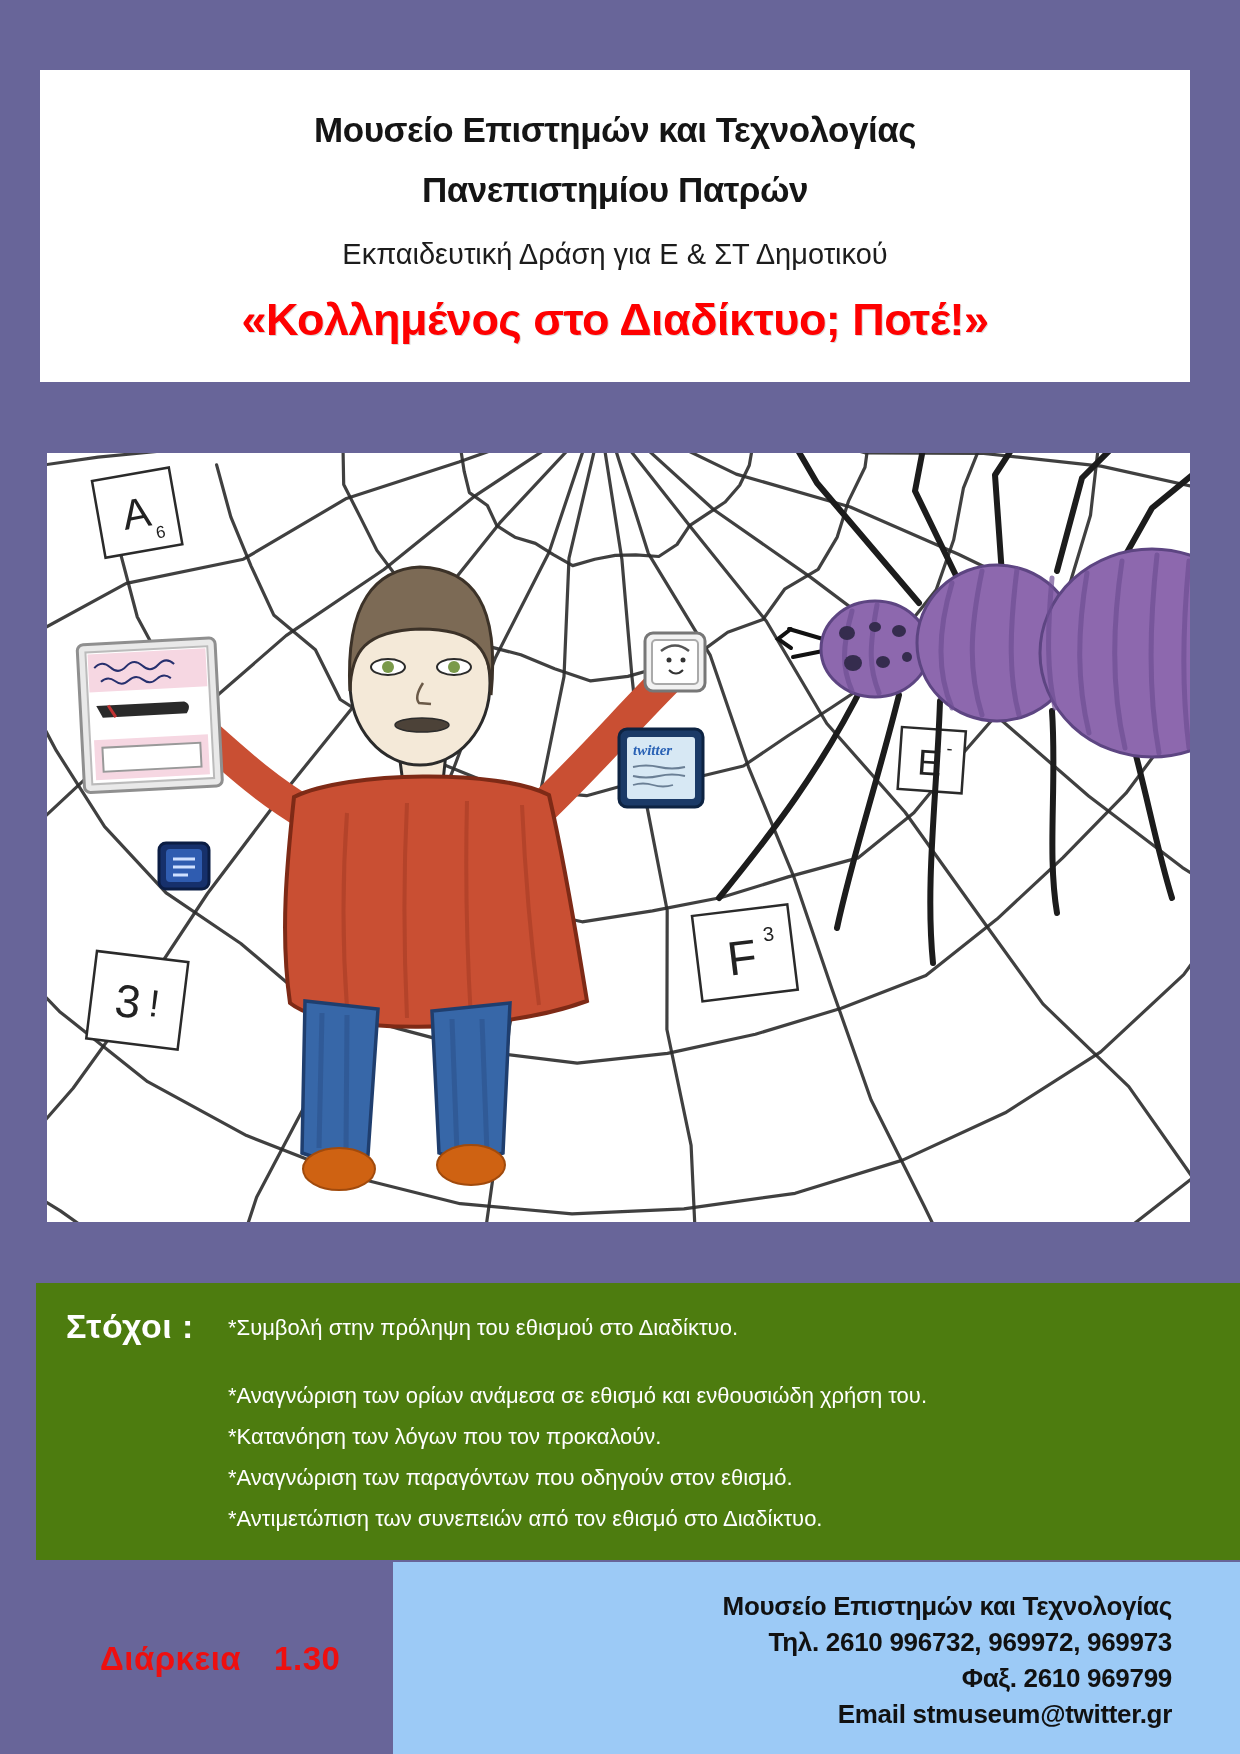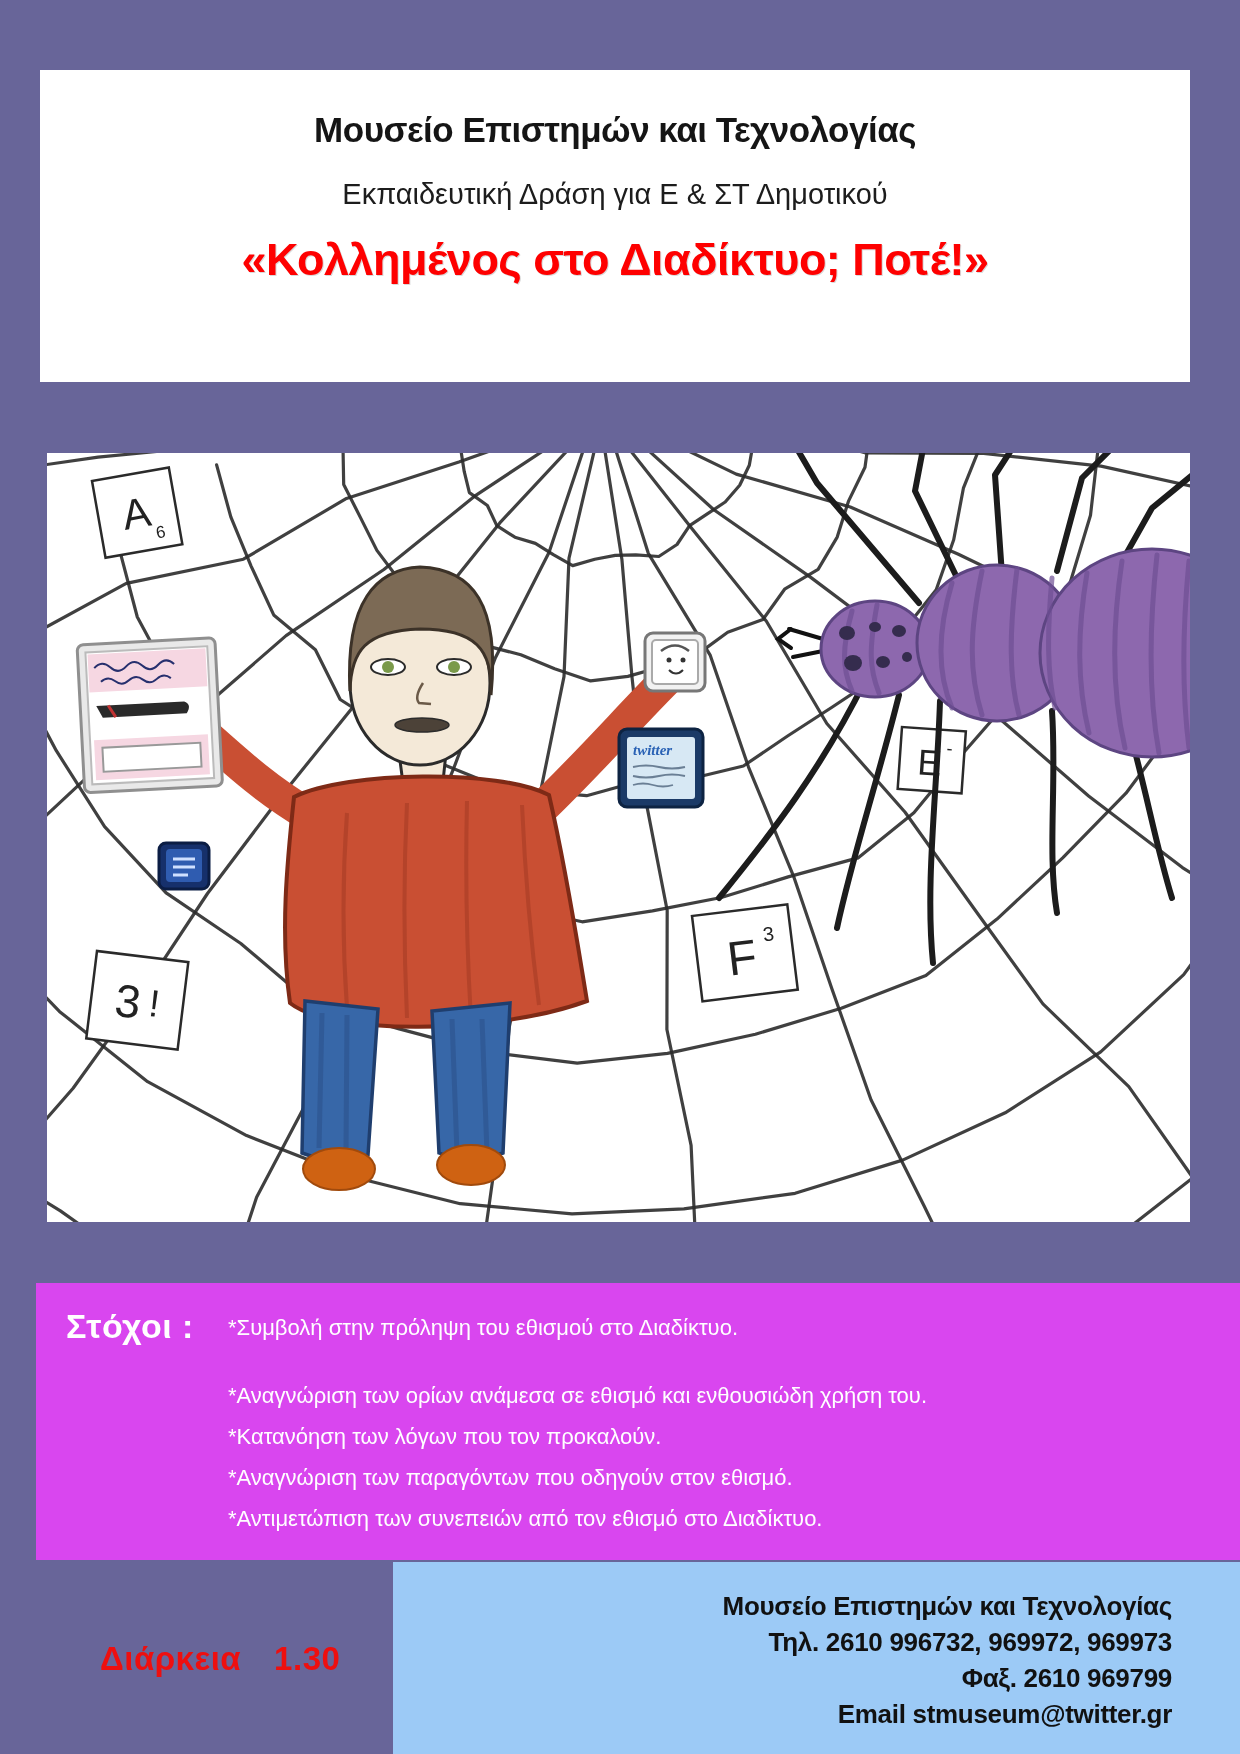--- a/index.html
+++ b/index.html
@@ -25,21 +25,21 @@
   #illustration-box svg{display:block;}
   #web-lines path{fill:none;stroke:#2b2b2b;stroke-width:3.2;stroke-linecap:round;stroke-linejoin:round;opacity:.9;}
   .crayon-limb{fill:none;stroke:#c94f33;stroke-width:33;stroke-linecap:round;}
   .spider-ball{fill:#8d68ae;stroke:#5d4582;stroke-width:3;}
   .spider-streak{fill:none;stroke:#6d4f93;stroke-width:5;opacity:.7;stroke-linecap:round;}
   .spider-leg{fill:none;stroke:#1c1c1c;stroke-width:6;stroke-linecap:round;stroke-linejoin:round;}
   .paper{fill:#ffffff;stroke:#2a2a2a;stroke-width:2.5;}
   .paper-letter{font-family:"Liberation Sans",sans-serif;fill:#222;}
   
   #objectives-box{
-    left:36px;top:1283px;width:1204px;height:277px;background:#d946ef;
+    left:36px;top:1283px;width:1204px;height:277px;background:#4d7c0f;
     display:flex;box-sizing:border-box;padding:24px 10px 0 30px;color:#ffffff;
   }
   #objectives-label{font-size:34px;font-weight:bold;width:162px;flex:none;letter-spacing:0.5px;}
   #objectives-list{list-style:none;margin:0;padding:0;font-size:22px;font-weight:400;}
   #objectives-list li{line-height:41px;}
   #objectives-list li:first-child{margin-bottom:27px;}
   
   #duration{
     left:100px;top:1640px;font-size:33px;font-weight:bold;color:#ee0f0f;
     letter-spacing:0.5px;display:flex;gap:33px;
@@ -48,20 +48,21 @@
     left:393px;top:1562px;width:847px;height:192px;background:#9ccaf6;
     box-sizing:border-box;padding:26px 68px 0 0;text-align:right;
     color:#111;font-weight:bold;font-size:26px;line-height:36px;letter-spacing:-0.3px;
   }
 </style>
 </head>
 <body>
 
 <div id="header-box" class="abs">
   <div class="title-main">Μουσείο Επιστημών και Τεχνολογίας</div>
+  <div class="title-main title-main2">Πανεπιστημίου Πατρών</div>
   <div class="subtitle">Εκπαιδευτική Δράση για Ε &amp; ΣΤ Δημοτικού</div>
   <div class="slogan">«Κολλημένος στο Διαδίκτυο; Ποτέ!»</div>
 </div>
 
 <div id="illustration-box" class="abs">
   <svg width="1143" height="769" viewBox="0 0 1143 769">
 
     <g id="web-lines">
         <path d="M592.7,-37.1 L703.2,-34.6 L817.9,-0.2 L936.7,0.4 L1054.0,13.1 L1169.7,38.8 L1287.4,48.9 L1405.1,58.8 L1521.0,82.4 L1638.2,96.9 L1755.9,106.6 L1872.6,124.1 L1989.8,137.4"></path>
         <path d="M590.0,-26.9 L689.2,21.1 L803.3,54.0 L911.4,101.3 L1017.9,152.7 L1127.2,197.1 L1241.9,228.5 L1345.9,285.9 L1456.9,326.1 L1562.4,380.0 L1672.6,422.2 L1787.5,452.8 L1893.6,505.4"></path>

